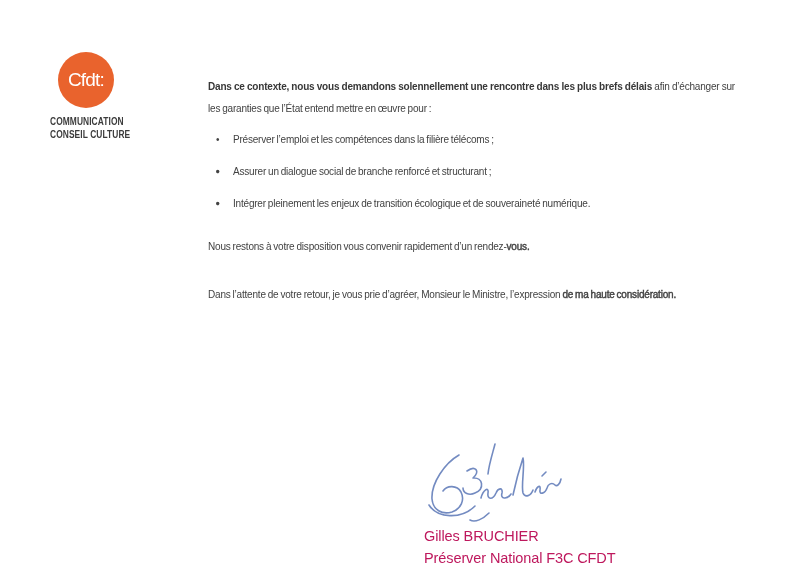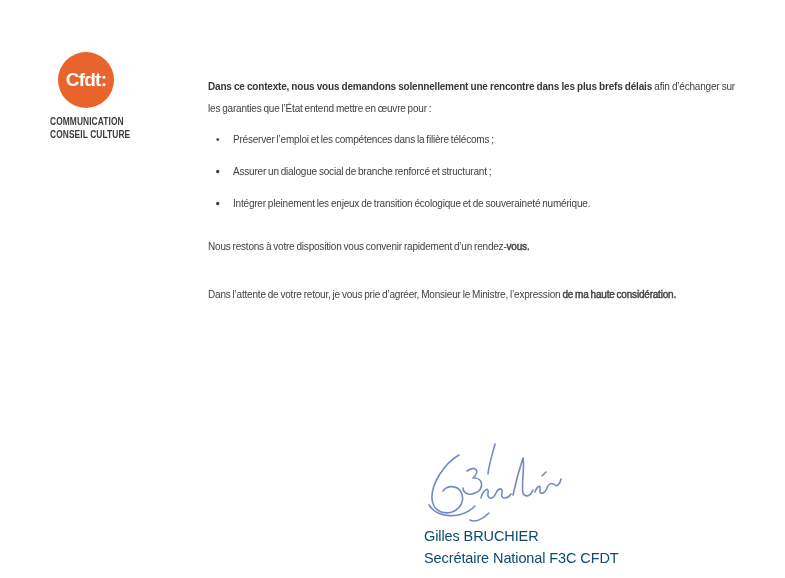--- a/index.html
+++ b/index.html
@@ -9,21 +9,21 @@
     position:relative; width:785px; height:578px;
     background:#ffffff; overflow:hidden;
   }
   
   .logo { position:absolute; left:50px; top:52px; width:100px; }
   .logo-circle {
     width:56px; height:56px; margin-left:8px; border-radius:50%;
     background:#E9632D; display:flex; align-items:center; justify-content:center;
   }
   .logo-brand {
-    color:#ffffff; font-weight:700; font-size:19px; letter-spacing:-0.8px;text-align:center;
+    color:#ffffff; font-weight:400; font-size:19px; letter-spacing:-0.8px;text-align:center;
   }
   .logo-sub {
     margin-top:7px; font-size:10.5px; font-weight:700; color:#3c3c3c;
     line-height:13px; transform:scaleX(0.8); transform-origin:0 50%;
     white-space:nowrap; letter-spacing:0.1px;
   }
   
   .letter {
     position:absolute; left:208px; top:76px; width:527px;
     color:#424242; font-size:10px; line-height:22px;
@@ -37,21 +37,21 @@
   .closing { margin-top:26px; }
   .semi { -webkit-text-stroke:0.4px currentColor; }
   
   .sig {
     position:absolute; left:425px; top:443px; width:138px; height:84px;
     color:#6C85BE;
   }
   .sig svg { width:100%; height:100%; display:block; opacity:0.95; }
   .signer {
     position:absolute; left:424px; top:525px;
-    font-size:14.5px; line-height:22px; color:#0c4a6e; letter-spacing:-0.1px;
+    font-size:14.5px; line-height:22px; color:#be185d; letter-spacing:-0.1px;
   }
 </style>
 </head>
 <body>
 
 <div class="page">
 
   <div class="logo">
     <div class="logo-circle">
         <span class="logo-brand">Cfdt:</span>
@@ -91,16 +91,16 @@
         <path d="M88,52 C91,38 95,24 98,15 C100,24 96,42 98,50 C100,55 106,53 108,47"></path>
         <path d="M110,49 C112,43 116,41 115,47 C114,52 120,51 122,45 C123,41 127,39 130,42 C132,44 135,41 136,36"></path>
         <path d="M117,33 L121,29"></path>
         <path d="M64,70 C58,76 50,80 45,77"></path>
       </g>
     </svg>
   </div>
 
   <div class="signer">
     <div>Gilles BRUCHIER</div>
-    <div>Secrétaire National F3C CFDT</div>
+    <div>Préserver National F3C CFDT</div>
   </div>
 
 </div>
 
 </body></html>

